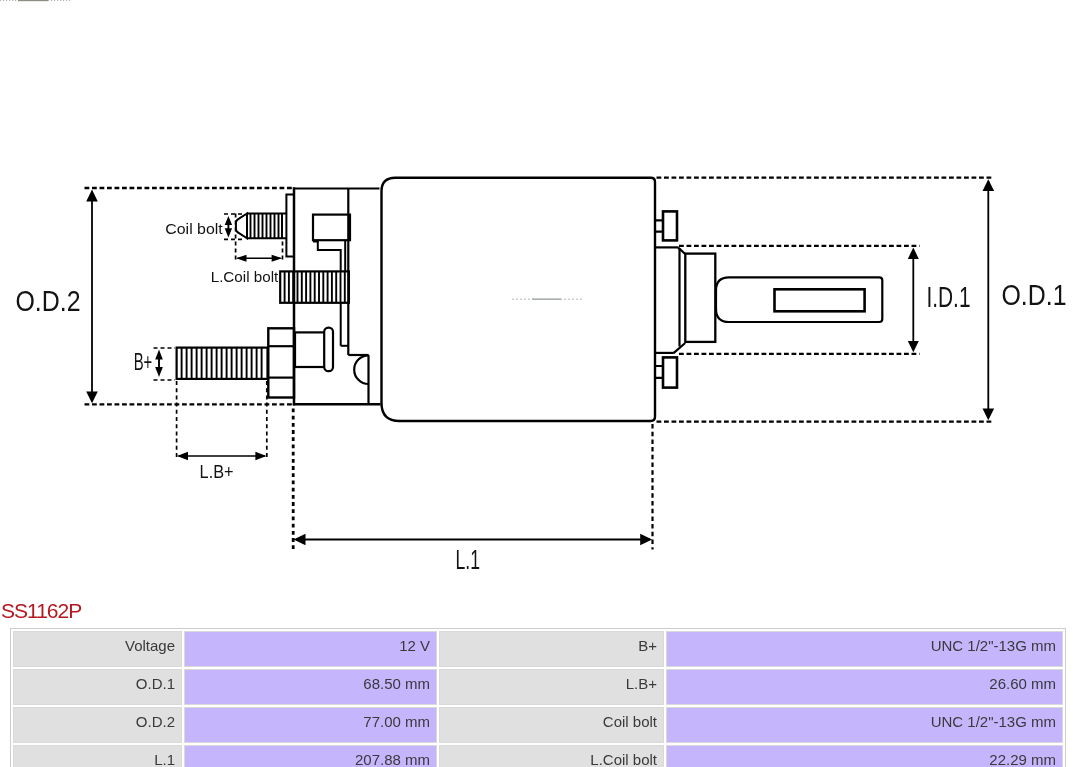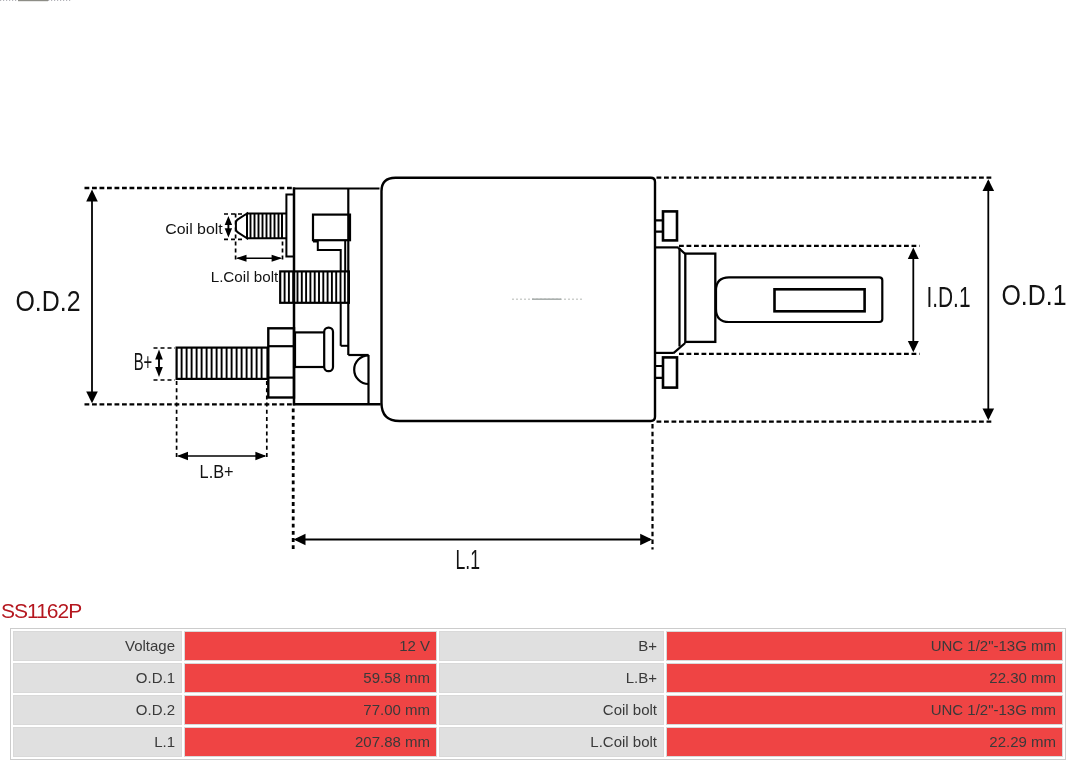--- a/index.html
+++ b/index.html
@@ -1,22 +1,22 @@
 <!DOCTYPE html>
 <html><head>
 <meta charset="utf-8">
 <style>
 html,body{margin:0;padding:0;background:#fff;width:1080px;height:767px;overflow:hidden;font-family:"Liberation Sans",sans-serif;-webkit-font-smoothing:antialiased;}
 text{-webkit-font-smoothing:antialiased;}
 #stage{position:absolute;left:0;top:0;width:1080px;height:767px;background:#fff;}
 .pn{position:absolute;left:1px;top:599px;font-size:21px;color:#b5171f;letter-spacing:-1px;}
 table.specs{position:absolute;left:10px;top:628px;border-collapse:separate;border-spacing:2px;width:1055px;background:#fff;border:1px solid #cccccc;font-size:15px;color:#3a3a3a;table-layout:fixed;}
-table.specs td{border:1px solid #d9d9d9;text-align:right;height:26px;padding:0 6px 2px 0;overflow:hidden;white-space:nowrap;}
+table.specs td{border:1px solid #d9d9d9;text-align:right;height:26px;padding:0 6px 8px 0;overflow:hidden;white-space:nowrap;}
 td.l{background:#e0e0e0;border-color:#d3d3d3;}
-td.v{background:#ef4444;border-color:#e5e5e5;padding-right:8px;}
+td.v{background:#c4b5fd;border-color:#e5e5e5;padding-right:8px;}
 </style>
 </head>
 <body>
 <div id="stage">
 
 <svg width="80" height="4" viewBox="0 0 80 4" style="position:absolute;left:0;top:0">
 <line x1="0" y1="0.5" x2="72" y2="0.5" stroke="#b4b4ba" stroke-width="1" stroke-dasharray="1.2 1.8"></line>
 <line x1="18" y1="0.5" x2="48" y2="0.5" stroke="#8d8d86" stroke-width="1.4"></line>
 </svg>
 
@@ -234,23 +234,23 @@
 
 <tr>
           <td class="l">Voltage</td>
           <td class="v">12 V</td>
           <td class="l">B+</td>
           <td class="v">UNC 1/2"-13G mm</td>
         </tr>
 
 <tr>
           <td class="l">O.D.1</td>
-          <td class="v">59.58 mm</td>
+          <td class="v">68.50 mm</td>
           <td class="l">L.B+</td>
-          <td class="v">22.30 mm</td>
+          <td class="v">26.60 mm</td>
         </tr>
 
 <tr>
           <td class="l">O.D.2</td>
           <td class="v">77.00 mm</td>
           <td class="l">Coil bolt</td>
           <td class="v">UNC 1/2"-13G mm</td>
         </tr>
 
 <tr>

